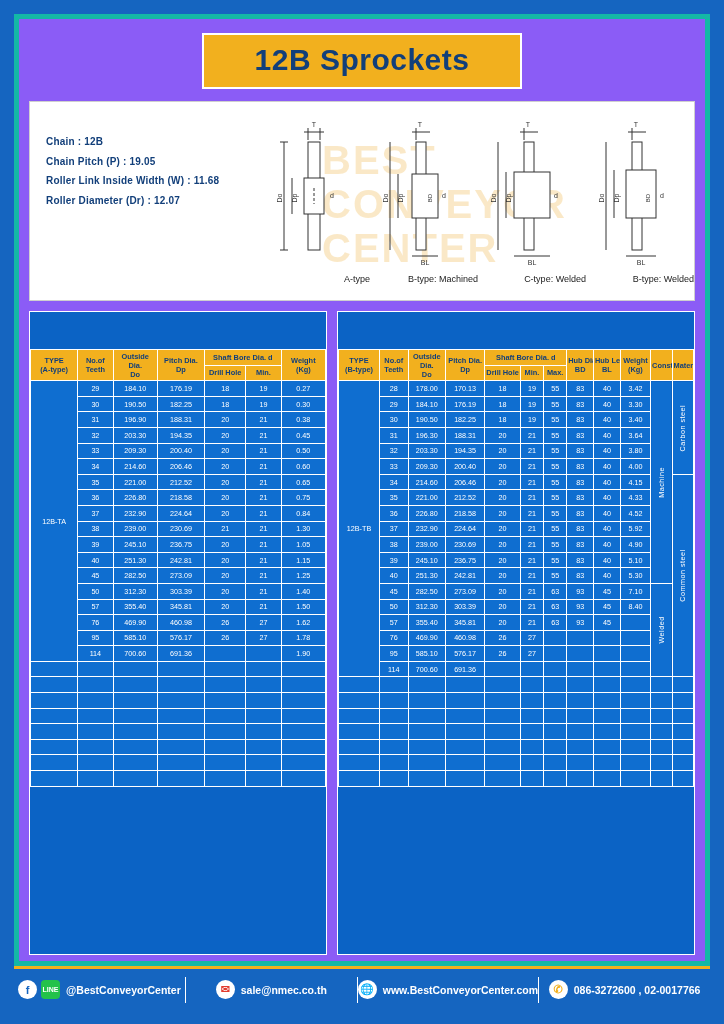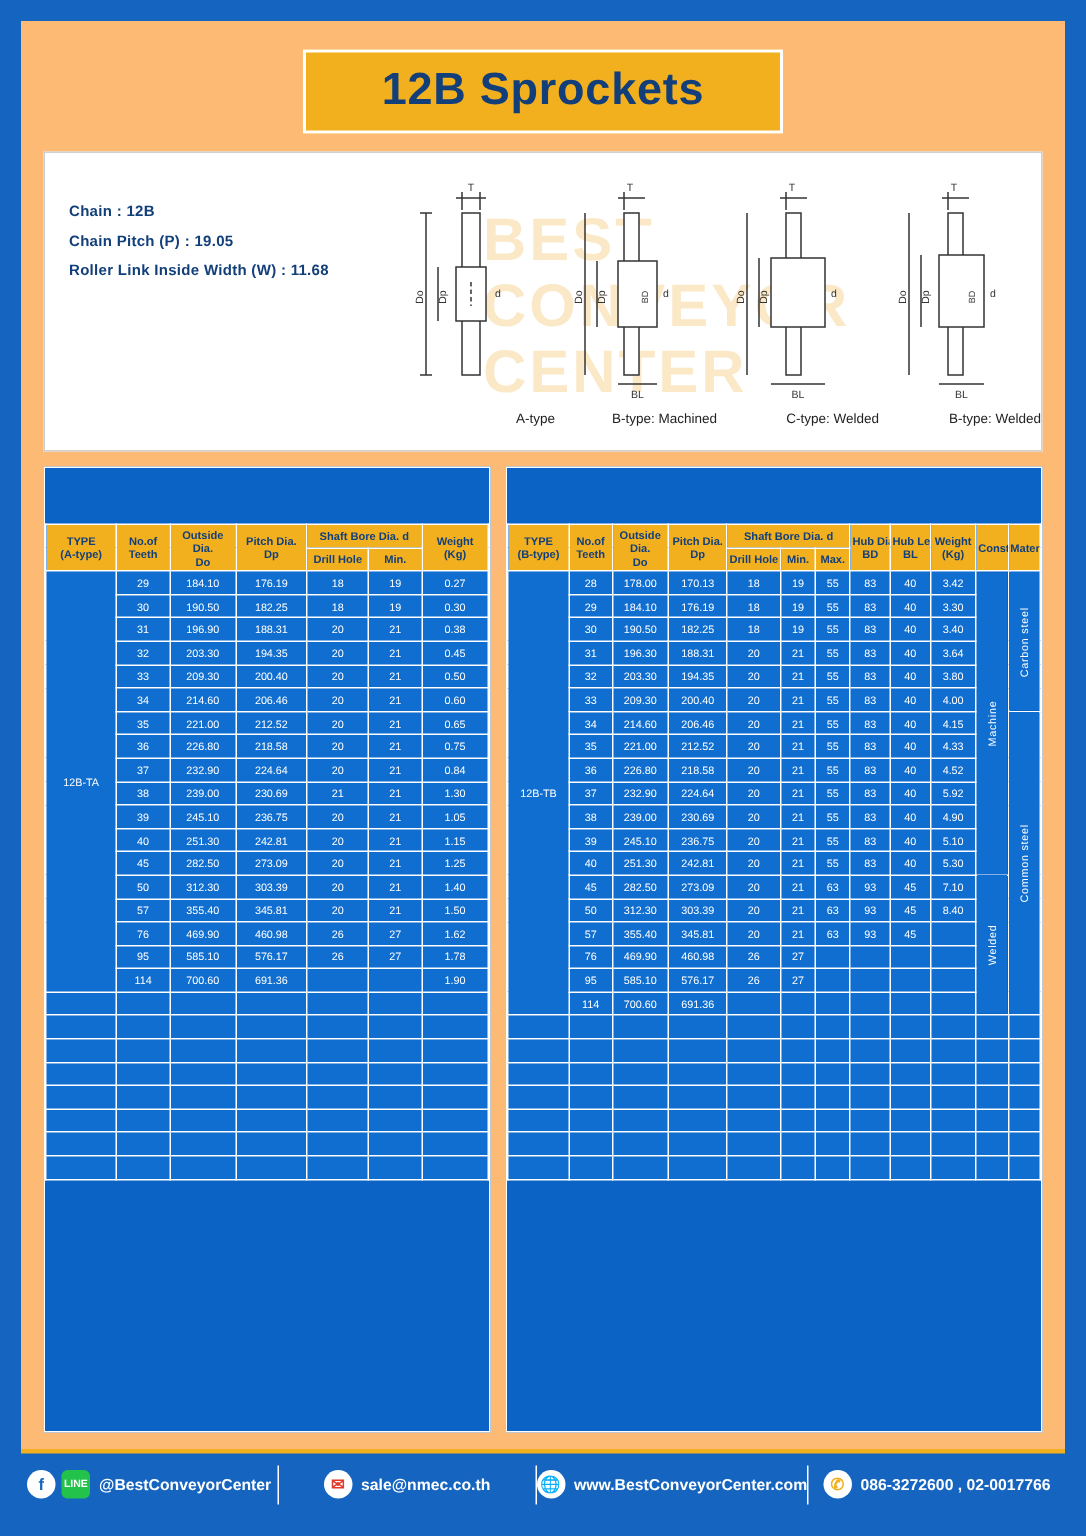--- a/index.html
+++ b/index.html
@@ -13,22 +13,22 @@
   .page {
     position:relative;
     width:724px; height:1024px;
     background:#1565c0;
     padding:14px 14px 0 14px;
   }
   
   .frame {
     position:absolute;
     left:14px; top:14px; right:14px; bottom:58px;
-    border:5px solid #fdba74;
-    background:#fdba74;
+    border:5px solid #14b8a6;
+    background:#8b5cf6;
   }
   .inner {
     position:absolute;
     left:0; top:0; right:0; bottom:0;
     padding:10px 10px 6px 10px;
     display:flex;
     flex-direction:column;
   }
 
   
@@ -208,20 +208,21 @@
         <div class="title-box">
           <div class="title">12B Sprockets</div>
         </div>
       </div>
 
       <div class="spec-panel">
         <div class="spec-left">
           <div>Chain :  12B</div>
           <div>Chain Pitch (P) :  19.05</div>
           <div>Roller Link Inside Width (W) : 11.68</div>
+          <div>Roller Diameter (Dr) : 12.07</div>
         </div>
         <div class="spec-right">
           <div class="watermark">BEST CONVEYOR CENTER</div>
           <div class="drawings">
 
             <div class="dw">
               <svg width="104" height="150" viewBox="0 0 104 150">
                 <g stroke="#333" fill="none" stroke-width="1">
                   <line x1="40" y1="14" x2="60" y2="14"></line>
                   <line x1="44" y1="10" x2="44" y2="22"></line>

